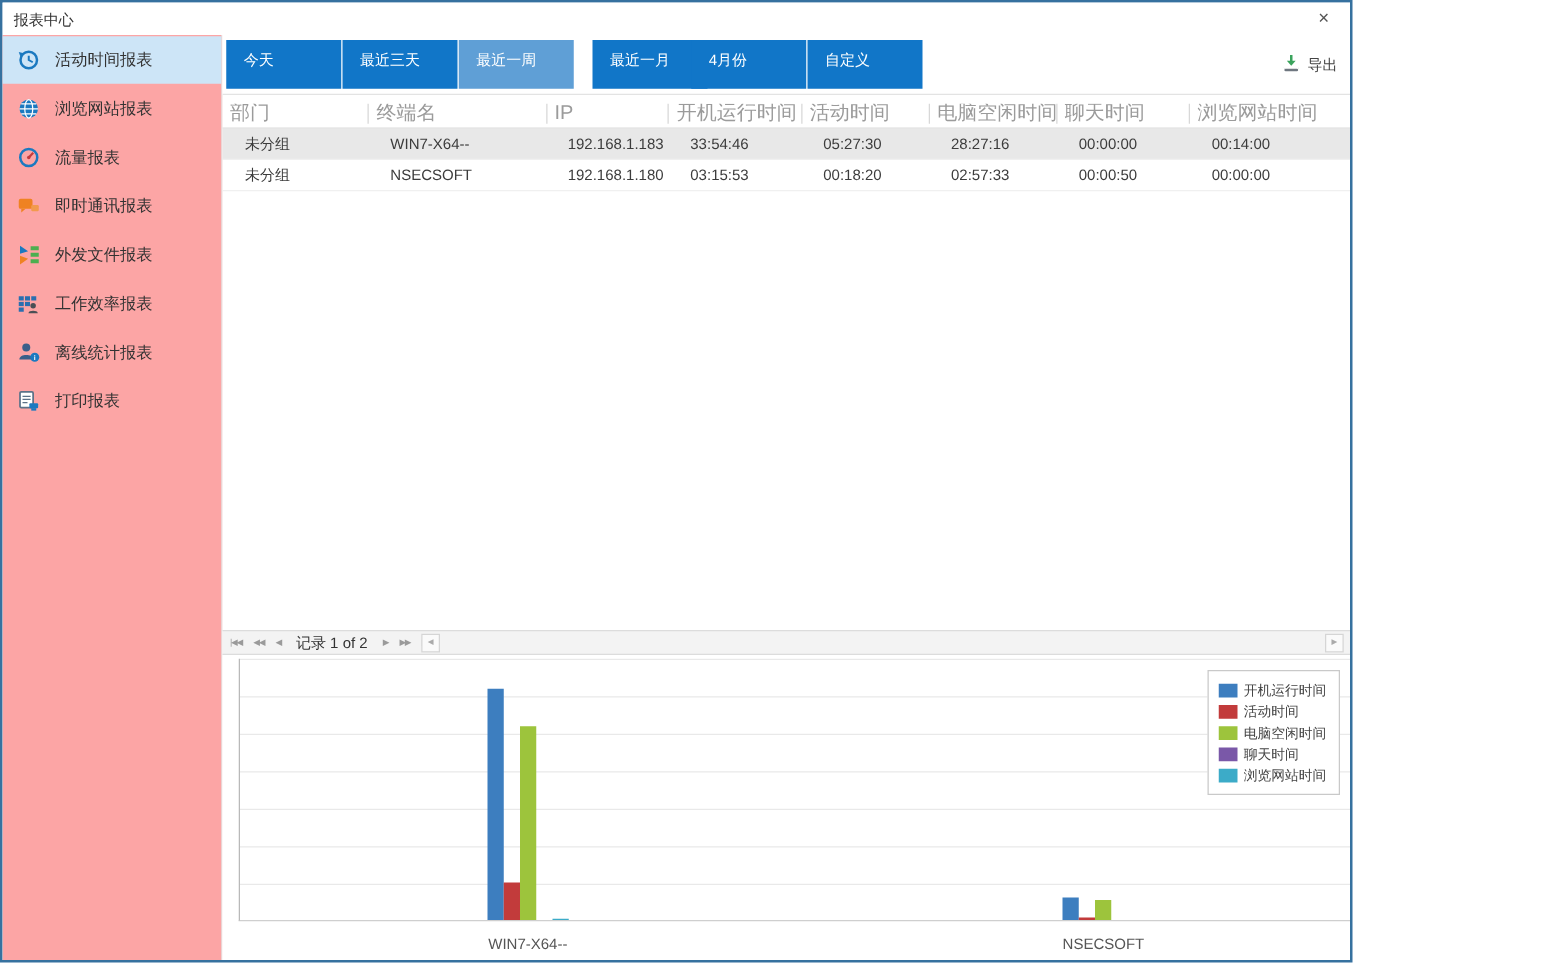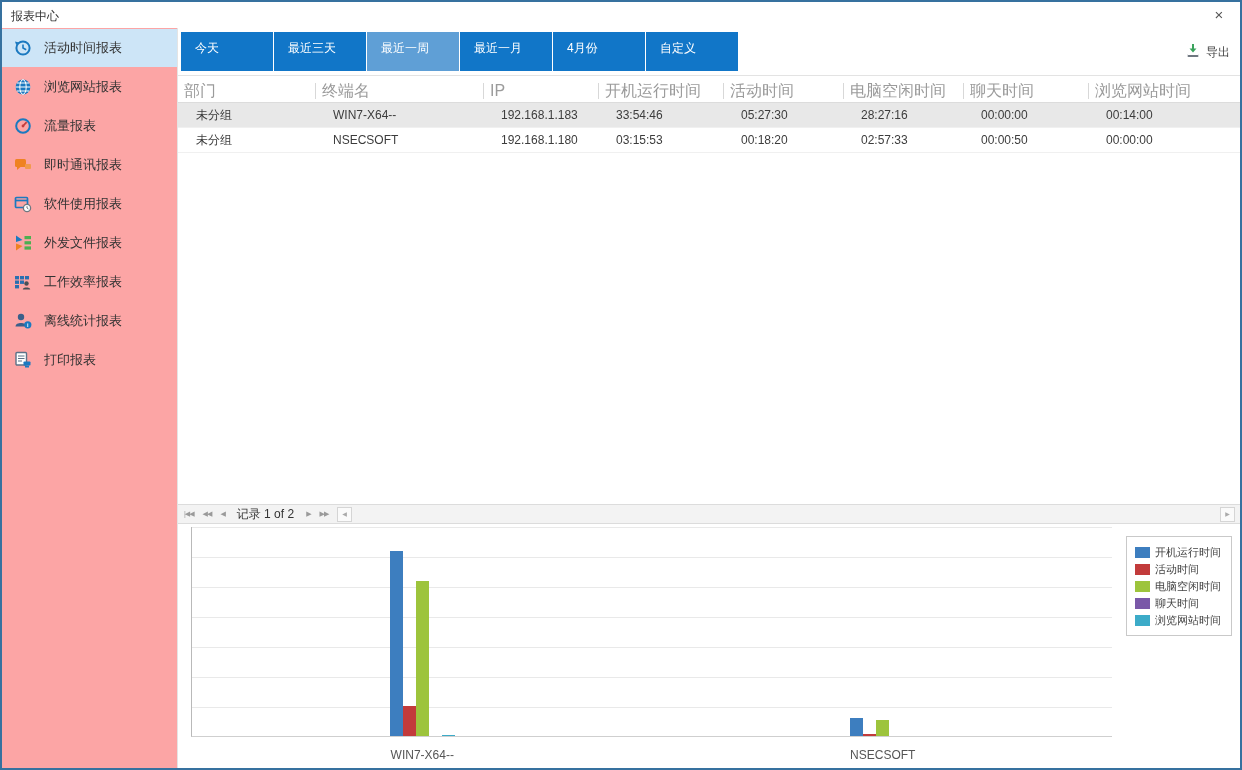--- a/index.html
+++ b/index.html
@@ -1,17 +1,17 @@
 <!DOCTYPE html>
 <html><head>
 <meta charset="utf-8">
 <style>
   * { margin:0; padding:0; box-sizing:border-box; }
   body { font-family:"Liberation Sans","DejaVu Sans",sans-serif; background:#fff; }
-  .window { position:relative; width:1242px; height:770px; background:#fff;
+  .window { position:relative; width:1082px; height:770px; background:#fff;
             border:2px solid #36719f; overflow:hidden; }
   
   .titlebar { position:absolute; left:0; top:0; right:0; height:26px; background:#fff; }
   .title { position:absolute; left:9px; top:6px; font-size:12px; color:#333; }
   .close-btn { position:absolute; right:10px; top:3px; width:22px; height:20px;
                font-size:15px; color:#555; text-align:center; line-height:20px; cursor:default; }
   
   .sidebar { position:absolute; left:0; top:26px; bottom:0; width:176px; background:#fca5a5;
              border-right:1px solid #e4e4e4; }
   .side-item { position:relative; height:38px; margin-top:1px; display:flex; align-items:center; }
@@ -97,29 +97,20 @@
       <div class="side-item">
         <span class="icon"><svg width="18" height="18" viewBox="0 0 18 18">
             <rect x="1" y="3" width="11" height="8" rx="1.5" fill="#ef8222"></rect>
             <path d="M3 11 L3 14 L6.5 11 Z" fill="#ef8222"></path>
             <rect x="11" y="8" width="6" height="5" rx="1" fill="#f29a4d"></rect>
           </svg></span>
         <span class="lbl">即时通讯报表</span>
       </div>
       <div class="side-item">
         <span class="icon"><svg width="18" height="18" viewBox="0 0 18 18">
-            <rect x="1.5" y="2.5" width="12" height="10" rx="1" fill="none" stroke="#1b79c0" stroke-width="1.7"></rect>
-            <path d="M1.5 5.5 h12" stroke="#1b79c0" stroke-width="1.7"></path>
-            <circle cx="13" cy="13" r="3.6" fill="#fff" stroke="#6f7780" stroke-width="1.3"></circle>
-            <path d="M13 11.2 V13 l1.4.9" stroke="#6f7780" stroke-width="1" fill="none"></path>
-          </svg></span>
-        <span class="lbl">软件使用报表</span>
-      </div>
-      <div class="side-item">
-        <span class="icon"><svg width="18" height="18" viewBox="0 0 18 18">
             <path d="M2 1.5 L8.5 6 L2 8 Z" fill="#1b79c0"></path>
             <path d="M2 9.5 L8.5 12 L2 16.5 Z" fill="#ef8222"></path>
             <rect x="10.5" y="2" width="6.5" height="3.2" fill="#4caf50"></rect>
             <rect x="10.5" y="7.2" width="6.5" height="3.2" fill="#4caf50"></rect>
             <rect x="10.5" y="12.4" width="6.5" height="3.2" fill="#4caf50"></rect>
           </svg></span>
         <span class="lbl">外发文件报表</span>
       </div>
       <div class="side-item">
         <span class="icon"><svg width="18" height="18" viewBox="0 0 18 18">
@@ -166,21 +157,21 @@
             <path d="M4.5 5.5 L8 9.5 L11.5 5.5 Z" fill="#3aa35c"></path>
             <path d="M2 11 c0 2.6 12 2.6 12 0 l-1.5 1.8 h-9 Z" fill="#6f7780"></path>
             <rect x="2.5" y="12" width="11" height="2" rx="1" fill="#6f7780"></rect>
           </svg>
         </span>
         <span>导出</span>
       </div>
     <div class="tab" style="left: 3px;">今天</div>
         <div class="tab" style="left: 96px;">最近三天</div>
         <div class="tab selected" style="left: 189px;">最近一周</div>
-        <div class="tab" style="left: 282px;">最近一月</div>
+        <div class="tab" style="left: 296px;">最近一月</div>
         <div class="tab" style="left: 375px;">4月份</div>
         <div class="tab" style="left: 468px;">自定义</div>
       </div>
 
     <div class="grid">
       <div class="grid-header" id="ghead">
           <div class="hcell" style="width: 137px;">部门</div>
           <div class="hcell" style="width: 168px;">终端名</div>
           <div class="hcell" style="width: 115px;">IP</div>
           <div class="hcell" style="width: 125px;">开机运行时间</div>

